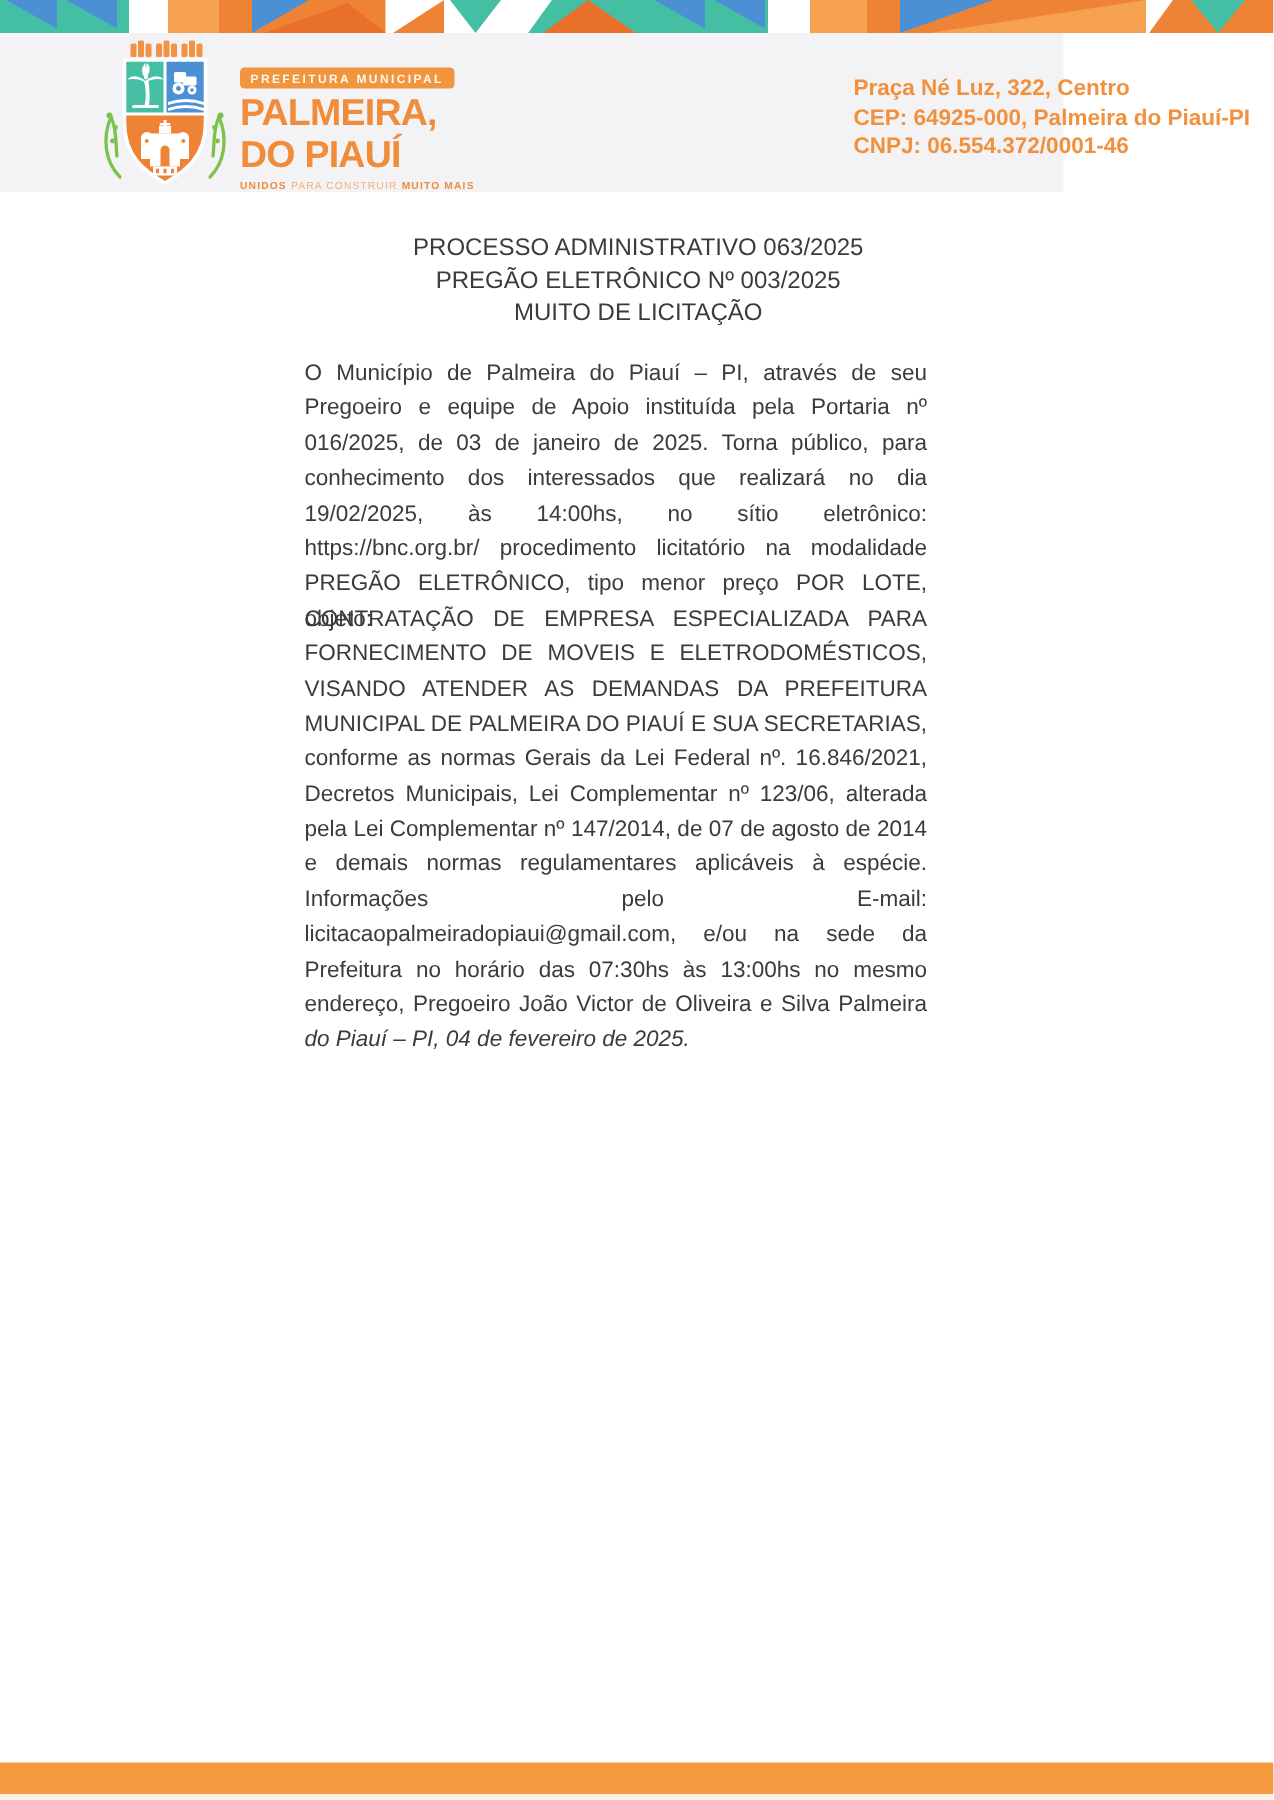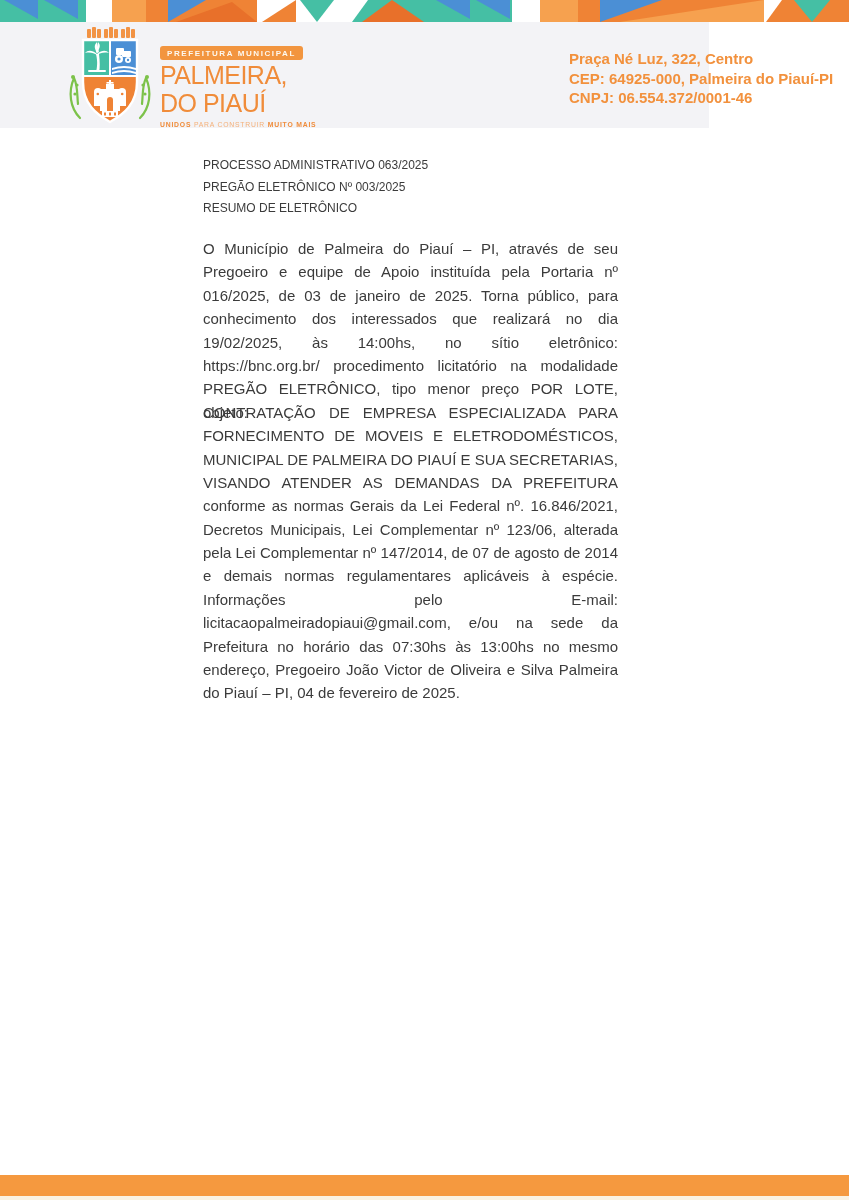--- a/index.html
+++ b/index.html
@@ -24,54 +24,54 @@
   .crest{position:absolute;left:64px;top:4px;width:92px;height:100px;}
   .logo-text{position:absolute;left:160px;top:20px;width:190px;}
   .logo-badge{
     display:inline-block;
     background:#f2953f;color:#fdf8ef;
     font-size:8px;font-weight:bold;letter-spacing:1.6px;
     padding:3px 7px 2px 7px;border-radius:3px;
     white-space:nowrap;
   }
   .logo-name{
-    color:#f08c3a;font-weight:normal;
+    color:#f08c3a;font-weight:bold;
     font-size:25px;line-height:25px;letter-spacing:-0.5px;
     margin-top:3px;white-space:nowrap;
   }
   .logo-tagline{
     margin-top:5px;
     color:#f08c3a;font-size:6.8px;font-weight:bold;letter-spacing:0.8px;
     white-space:nowrap;
   }
   .logo-tagline .lt{color:#f5b078;font-weight:normal;}
   .contact{
     position:absolute;left:545px;top:27px;
     color:#f2913d;font-weight:bold;font-size:15px;line-height:19.5px;
     white-space:nowrap;
     margin-left:24px;
   }
   
   .doc-title{
-    position:absolute;left:203px;top:155px;width:415px;
-    text-align:left;
-    color:#3b3b3b;font-size:12px;line-height:21.5px;
+    position:absolute;left:218px;top:155px;width:415px;
+    text-align:center;
+    color:#3b3b3b;font-size:16px;line-height:21.5px;
   }
   .doc-body{
     position:absolute;left:203px;top:237px;width:415px;
     color:#3b3b3b;font-size:15px;line-height:23.4px;
   }
   .body-line{
     text-align:justify;
     text-align-last:justify;
     -moz-text-align-last:justify;
     white-space:normal;
     height:23.4px;overflow:visible;
   }
-  .body-line.last{text-align-last:left;-moz-text-align-last:left;}
+  .body-line.last{text-align-last:left;font-style:italic;-moz-text-align-last:left;}
   
   .footer-band{position:absolute;left:0;top:1175px;width:849px;height:21px;background:#f5993f;}
   .footer-strip{position:absolute;left:0;top:1196px;width:849px;height:4px;background:#faf2e2;}
 </style>
 </head>
 <body>
 
 <div class="page">
 
   <svg class="top-band" viewBox="0 0 849 22" preserveAspectRatio="none" aria-hidden="true">
@@ -194,35 +194,35 @@
     <div class="contact">
       <div>Praça Né Luz, 322, Centro</div>
       <div>CEP: 64925-000, Palmeira do Piauí-PI</div>
       <div>CNPJ: 06.554.372/0001-46</div>
     </div>
   </div>
 
   <div class="doc-title">
     <div>PROCESSO ADMINISTRATIVO 063/2025</div>
     <div>PREGÃO ELETRÔNICO Nº 003/2025</div>
-    <div>RESUMO DE ELETRÔNICO</div>
+    <div>MUITO DE LICITAÇÃO</div>
   </div>
 
   <div class="doc-body">
     <div class="body-line">O Município de Palmeira do Piauí – PI, através de seu</div>
     <div class="body-line">Pregoeiro e equipe de Apoio instituída pela Portaria nº</div>
     <div class="body-line">016/2025, de 03 de janeiro de 2025. Torna público, para</div>
     <div class="body-line">conhecimento dos interessados que realizará no dia</div>
     <div class="body-line">19/02/2025, às 14:00hs, no sítio eletrônico:</div>
     <div class="body-line">https://bnc.org.br/ procedimento licitatório na modalidade</div>
     <div class="body-line">PREGÃO ELETRÔNICO, tipo menor preço POR LOTE, objeto:</div>
     <div class="body-line">CONTRATAÇÃO DE EMPRESA ESPECIALIZADA PARA</div>
     <div class="body-line">FORNECIMENTO DE MOVEIS E ELETRODOMÉSTICOS,</div>
+    <div class="body-line">VISANDO ATENDER AS DEMANDAS DA PREFEITURA</div>
     <div class="body-line">MUNICIPAL DE PALMEIRA DO PIAUÍ E SUA SECRETARIAS,</div>
-    <div class="body-line">VISANDO ATENDER AS DEMANDAS DA PREFEITURA</div>
     <div class="body-line">conforme as normas Gerais da Lei Federal nº. 16.846/2021,</div>
     <div class="body-line">Decretos Municipais, Lei Complementar nº 123/06, alterada</div>
     <div class="body-line">pela Lei Complementar nº 147/2014, de 07 de agosto de 2014</div>
     <div class="body-line">e demais normas regulamentares aplicáveis à espécie.</div>
     <div class="body-line">Informações pelo E-mail:</div>
     <div class="body-line">licitacaopalmeiradopiaui@gmail.com, e/ou na sede da</div>
     <div class="body-line">Prefeitura no horário das 07:30hs às 13:00hs no mesmo</div>
     <div class="body-line">endereço, Pregoeiro João Victor de Oliveira e Silva Palmeira</div>
     <div class="body-line last">do Piauí – PI, 04 de fevereiro de 2025.</div>
   </div>

